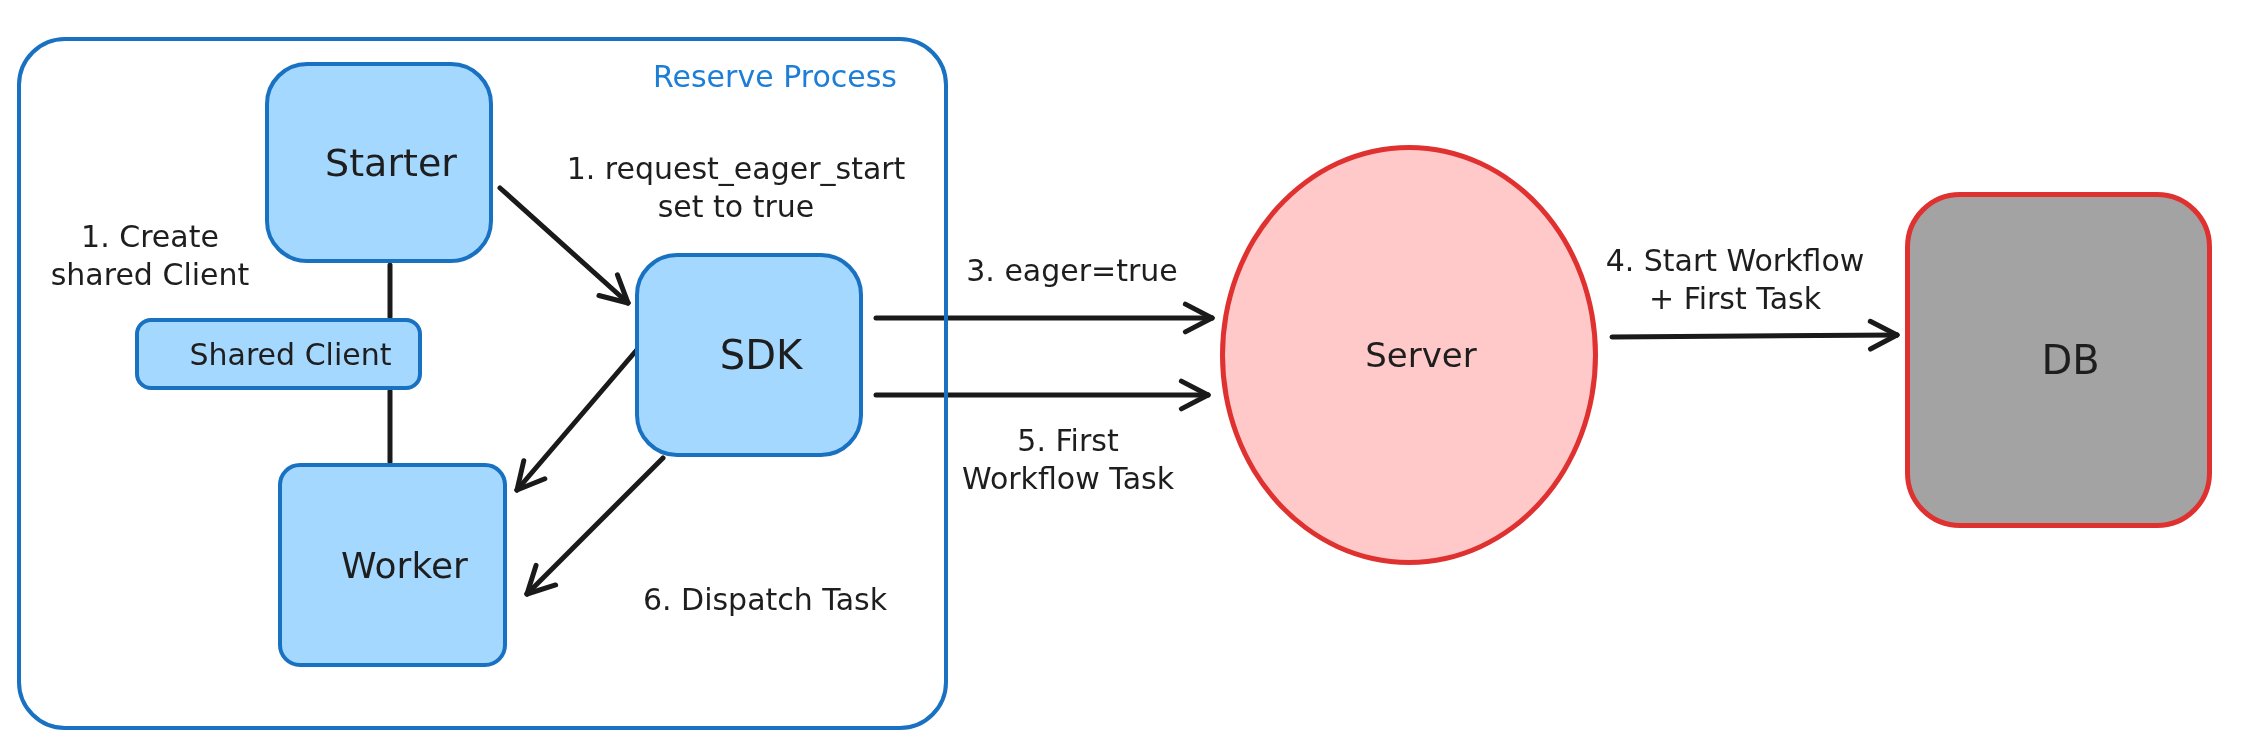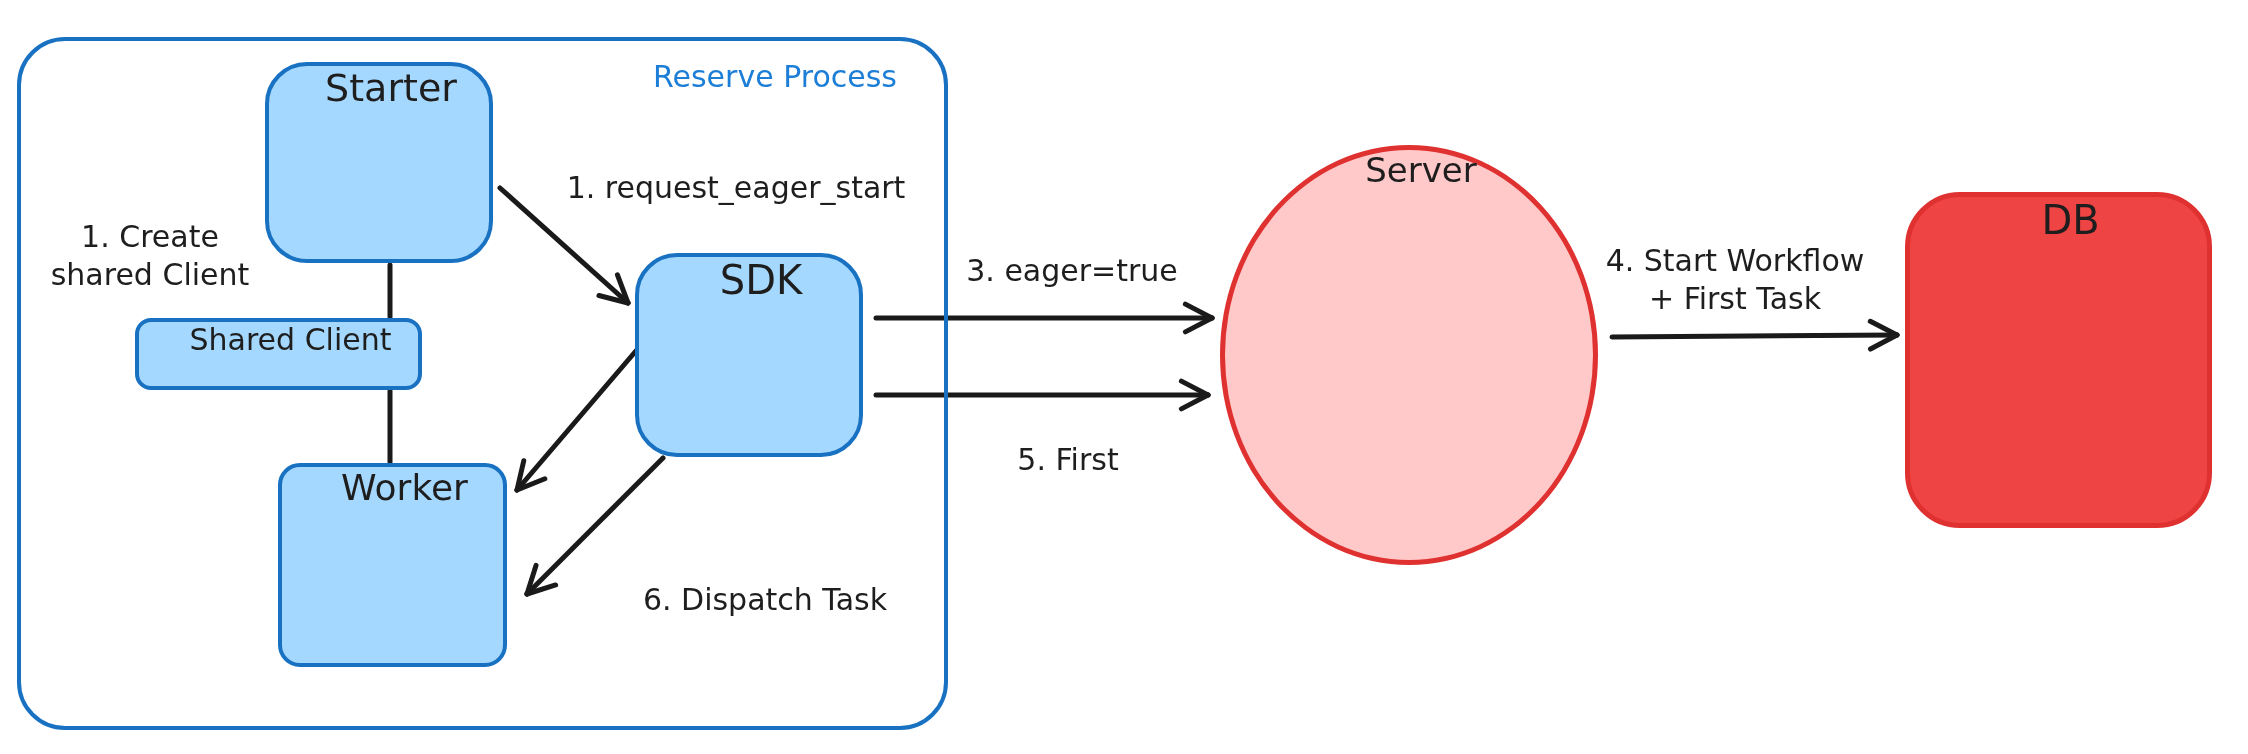--- a/index.html
+++ b/index.html
@@ -21,21 +21,21 @@
   .container-title{
     position:absolute;
     transform:translate(-50%,-50%);
     font-size:30px;
     font-weight:500;
     color:#1c7ed6;
     white-space:nowrap;
   }
   .node{
     position:absolute;
-    display:flex;justify-content:center;
+    display:flex;align-items:center;justify-content:center;
     box-sizing:border-box;
     border:4px solid #1971c2;
     background:#a5d8ff;
     white-space:nowrap;
     padding-left:24px;
   }
   .node.red{border-width:5px;}
   .node .label{pointer-events:none;}
   .ann{
     position:absolute;
@@ -91,46 +91,48 @@
   </div>
 
   <div class="node red" style="left: 1220px; top: 145px; width: 378px; height: 420px; background: rgb(255, 201, 201); border-color: rgb(224, 49, 49); font-size: 34px; border-radius: 50%;">
     <span class="label">Server</span>
   </div>
 
   <div class="node" style="left: 635px; top: 253px; width: 228px; height: 204px; background: rgb(165, 216, 255); border-color: rgb(25, 113, 194); font-size: 40px; border-radius: 42px;">
     <span class="label">SDK</span>
   </div>
 
-  <div class="node red" style="left: 1905px; top: 192px; width: 307px; height: 336px; background: #ef4444; border-color: rgb(224, 49, 49); font-size: 40px; border-radius: 55px;">
+  <div class="node red" style="left: 1905px; top: 192px; width: 307px; height: 336px; background: #a3a3a3; border-color: rgb(224, 49, 49); font-size: 40px; border-radius: 55px;">
     <span class="label">DB</span>
   </div>
 
   <div class="ann" style="left: 150px; top: 256px;">
     <div>1. Create</div>
     <div>shared Client</div>
   </div>
 
   <div class="ann" style="left: 736px; top: 188px;">
     <div>1. request_eager_start</div>
+    <div>set to true</div>
   </div>
 
 
   <div class="ann" style="left: 765px; top: 600px;">
     <div>6. Dispatch Task</div>
 
   </div>
 
   <div class="ann" style="left: 1072px; top: 271px;">
     <div>3. eager=true</div>
 
   </div>
 
   <div class="ann" style="left: 1068px; top: 460px;">
     <div>5. First</div>
+    <div>Workflow Task</div>
   </div>
 
   <div class="ann" style="left: 1735px; top: 280px;">
     <div>4. Start Workflow</div>
     <div>+ First Task</div>
   </div>
 
 </div>
 
 </body></html>

